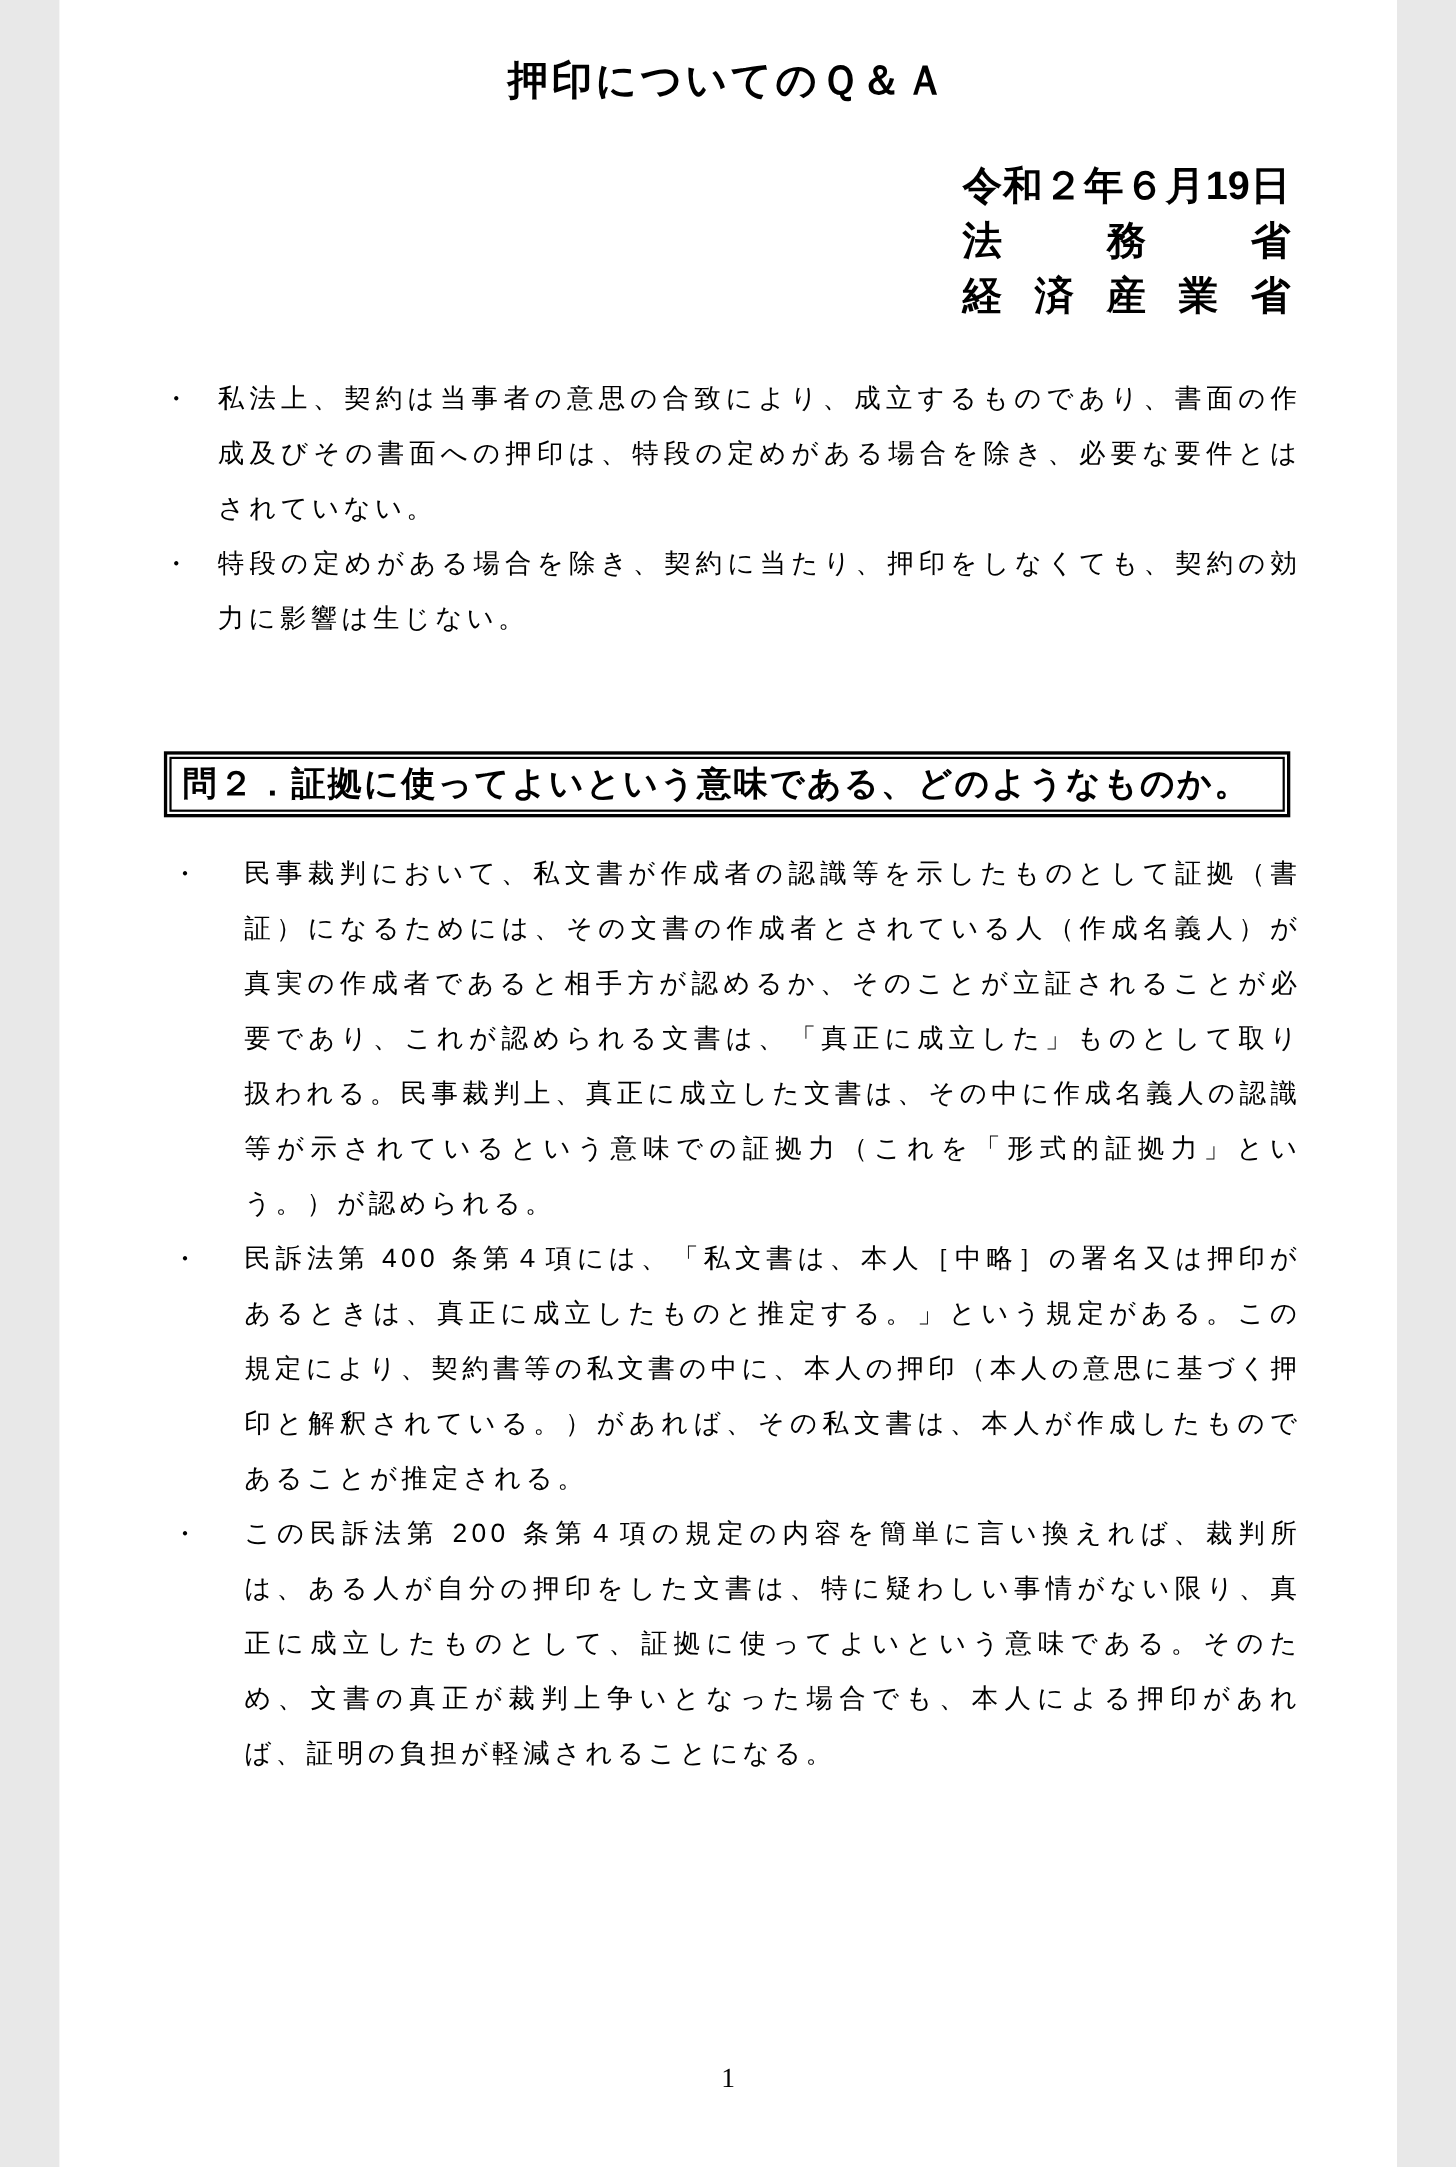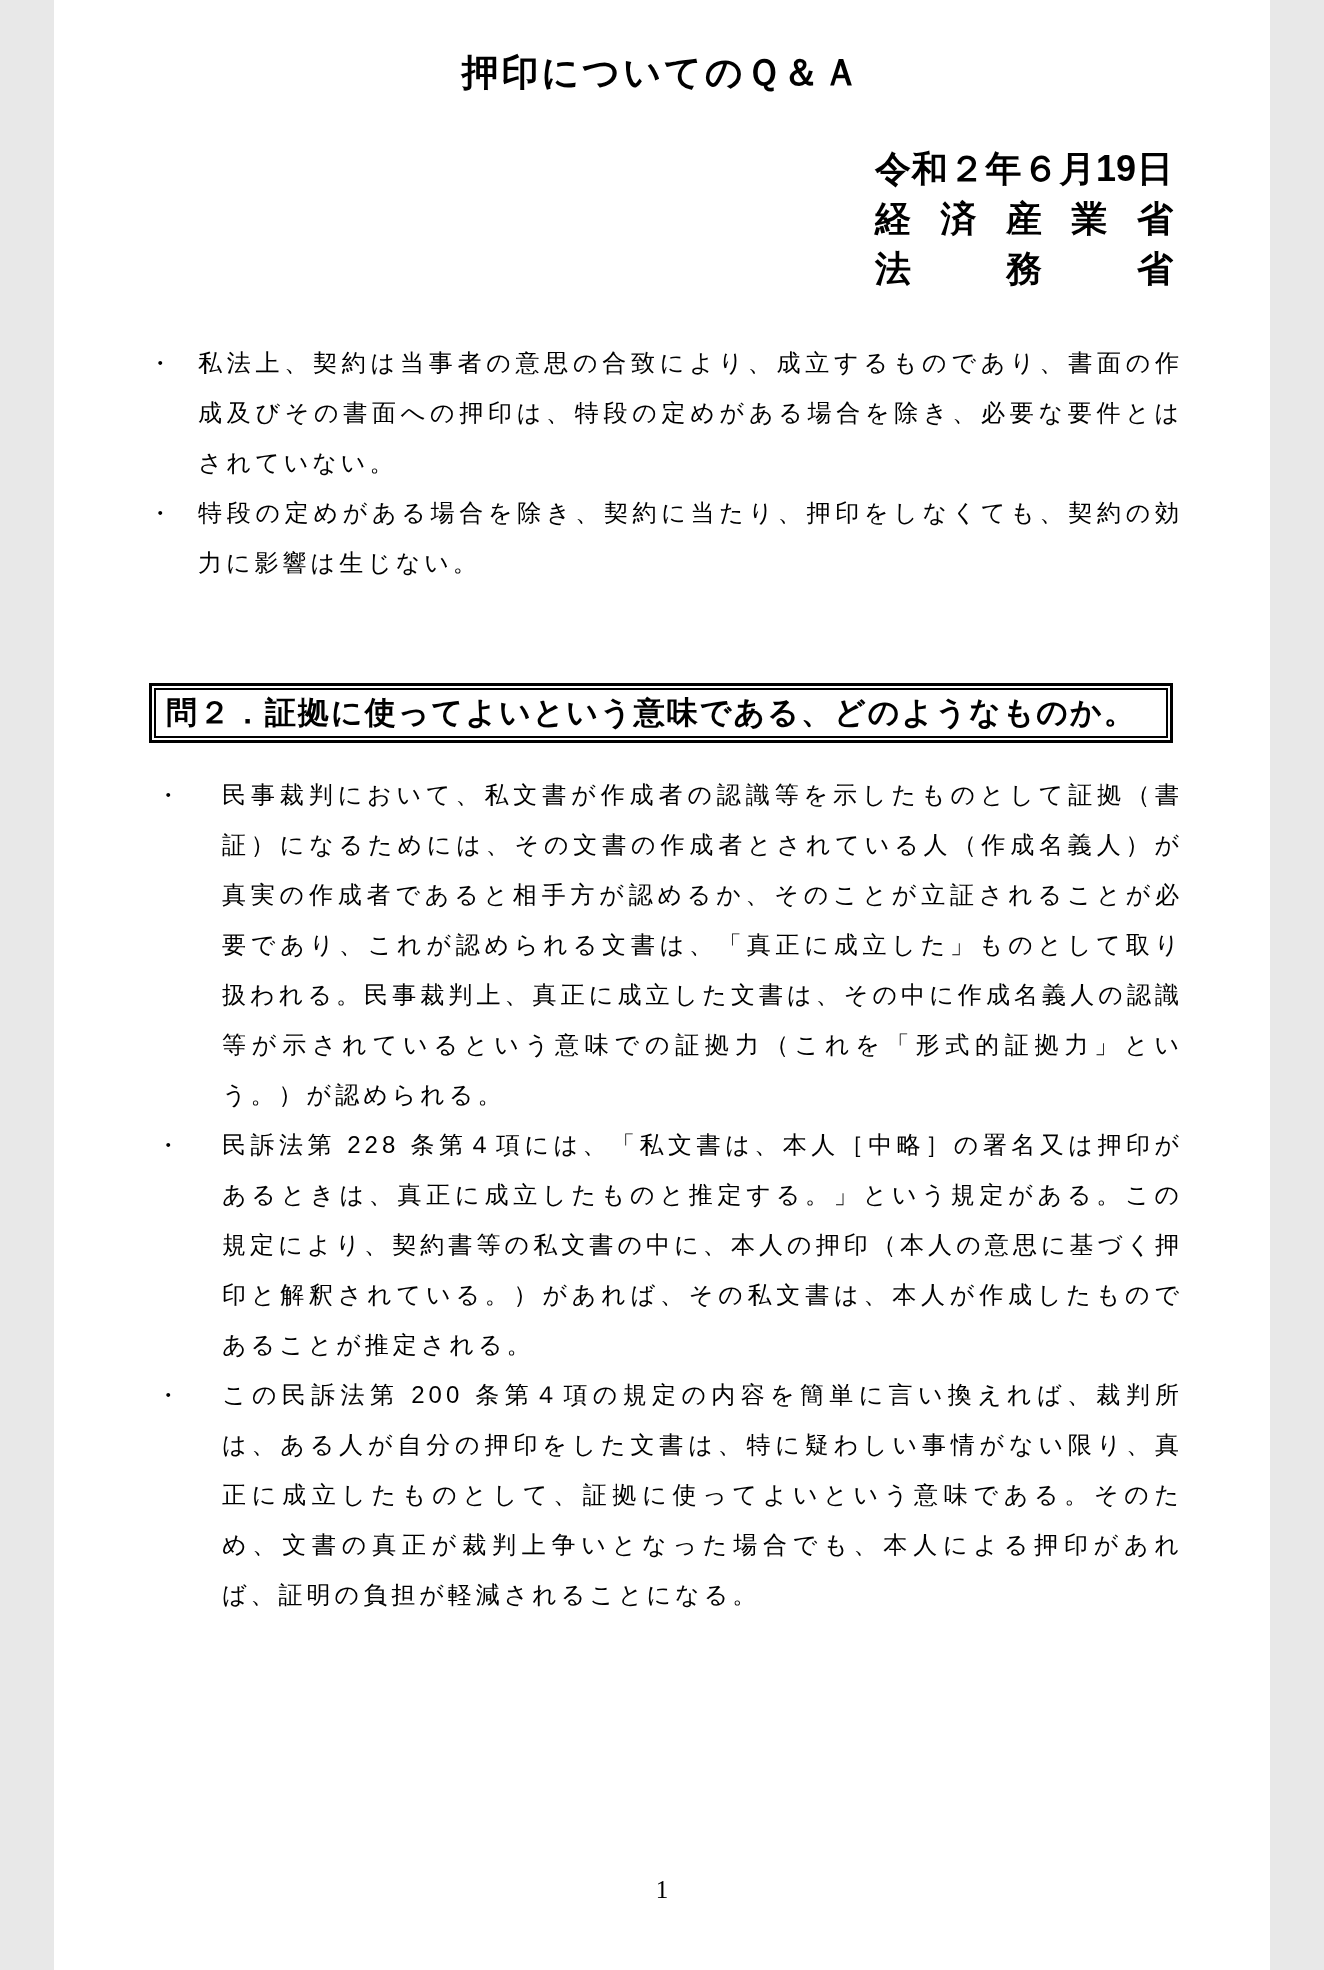--- a/index.html
+++ b/index.html
@@ -89,22 +89,22 @@
 </style>
 </head>
 <body>
 
 <div class="page">
 
   <h1 class="doc-title">押印についてのＱ＆Ａ</h1>
 
   <div class="issuer-block">
     <div class="issuer-line">令和２年６月19日</div>
+    <div class="issuer-line">法務省</div>
     <div class="issuer-line">経済産業省</div>
-    <div class="issuer-line">法務省</div>
   </div>
 
   <section class="qa-section section-q1">
     <div class="bullets">
       <div class="bullet">
         <span class="dot">・</span>
         <div class="bullet-text">私法上、契約は当事者の意思の合致により、成立するものであり、書面の作成及びその書面への押印は、特段の定めがある場合を除き、必要な要件とはされていない。</div>
       </div>
       <div class="bullet">
         <span class="dot">・</span>
@@ -117,21 +117,21 @@
     <div class="q-box">
       <div class="q-box-inner">問２．証拠に使ってよいという意味である、どのようなものか。</div>
     </div>
     <div class="bullets">
       <div class="bullet">
         <span class="dot">・</span>
         <div class="bullet-text">民事裁判において、私文書が作成者の認識等を示したものとして証拠（書証）になるためには、その文書の作成者とされている人（作成名義人）が真実の作成者であると相手方が認めるか、そのことが立証されることが必要であり、これが認められる文書は、「真正に成立した」ものとして取り扱われる。民事裁判上、真正に成立した文書は、その中に作成名義人の認識等が示されているという意味での証拠力（これを「形式的証拠力」という。）が認められる。</div>
       </div>
       <div class="bullet">
         <span class="dot">・</span>
-        <div class="bullet-text">民訴法第 228 条第４項には、「私文書は、本人［中略］の署名又は押印があるときは、真正に成立したものと推定する。」という規定がある。この規定により、契約書等の私文書の中に、本人の押印（本人の意思に基づく押印と解釈されている。）があれば、その私文書は、本人が作成したものであることが推定される。</div>
+        <div class="bullet-text">民訴法第 400 条第４項には、「私文書は、本人［中略］の署名又は押印があるときは、真正に成立したものと推定する。」という規定がある。この規定により、契約書等の私文書の中に、本人の押印（本人の意思に基づく押印と解釈されている。）があれば、その私文書は、本人が作成したものであることが推定される。</div>
       </div>
       <div class="bullet">
         <span class="dot">・</span>
         <div class="bullet-text">この民訴法第 200 条第４項の規定の内容を簡単に言い換えれば、裁判所は、ある人が自分の押印をした文書は、特に疑わしい事情がない限り、真正に成立したものとして、証拠に使ってよいという意味である。そのため、文書の真正が裁判上争いとなった場合でも、本人による押印があれば、証明の負担が軽減されることになる。</div>
       </div>
     </div>
   </section>
 
   <div class="page-number">1</div>
 

